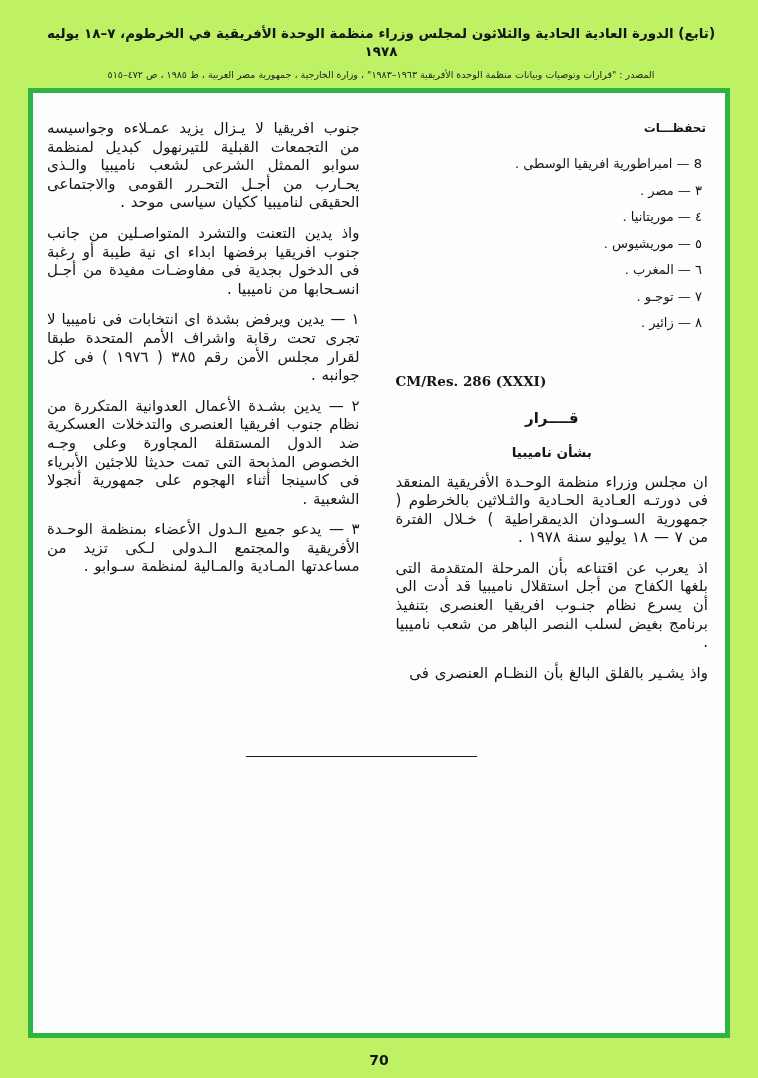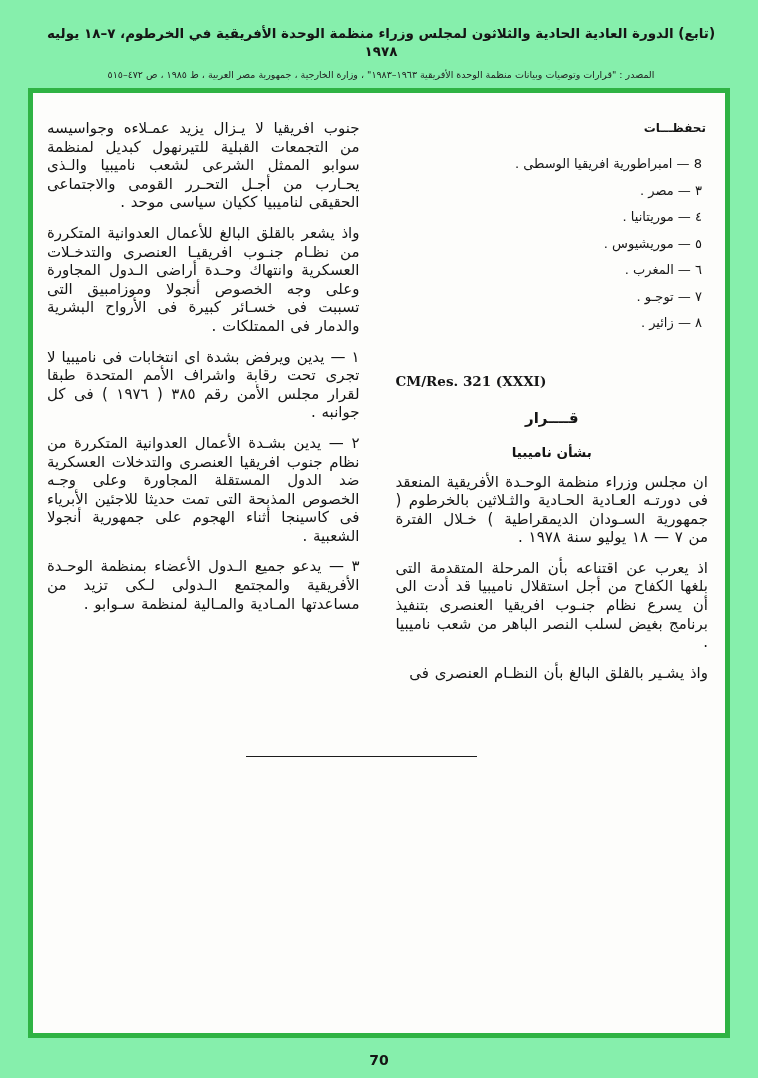--- a/index.html
+++ b/index.html
@@ -3,21 +3,21 @@
 <meta charset="utf-8">
 <style>
   * { margin: 0; padding: 0; box-sizing: border-box; }
   html, body { width: 758px; height: 1078px; }
   body {
     background: #fbfbf8;
     font-family: "DejaVu Sans", sans-serif;
     color: #151515;
     -webkit-font-smoothing: antialiased;
   }
-  .page { position: relative; width: 758px; height: 1078px; overflow: hidden; background: #86efac; }
+  .page { position: relative; width: 758px; height: 1078px; overflow: hidden; background: #bef264; }
 
   
   .doc-header { position: absolute; top: 24px; left: 30px; right: 26px; direction: rtl; }
   .header-title { text-align: center; font-weight: bold; font-size: 13.5px; line-height: 18px; }
   .header-source { margin-top: 9px; font-size: 9.5px; line-height: 12px; text-align: center; color: #222; }
 
   
   .frame {
     position: absolute; left: 28px; top: 88px;
     width: 702px; height: 950px;
@@ -77,32 +77,32 @@
         <ul class="reservations-list">
           <li>8 — امبراطورية افريقيا الوسطى .</li>
           <li>٣ — مصر .</li>
           <li>٤ — موريتانيا .</li>
           <li>٥ — موريشيوس .</li>
           <li>٦ — المغرب .</li>
           <li>٧ — توجـو .</li>
           <li>٨ — زائير .</li>
         </ul>
 
-        <div class="res-ref">CM/Res. 321 (XXXI)</div>
+        <div class="res-ref">CM/Res. 286 (XXXI)</div>
         <h3 class="res-heading">قــــرار</h3>
         <h4 class="res-subheading">بشأن ناميبيا</h4>
 
         <p class="para">ان مجلس وزراء منظمة الوحـدة الأفريقية المنعقد فى دورتـه العـادية الحـادية والثـلاثين بالخرطوم ( جمهورية السـودان الديمقراطية ) خـلال الفترة من ٧ — ١٨ يوليو سنة ١٩٧٨ .</p>
         <p class="para">اذ يعرب عن اقتناعه بأن المرحلة المتقدمة التى بلغها الكفاح من أجل استقلال ناميبيا قد أدت الى أن يسرع نظام جنـوب افريقيا العنصرى بتنفيذ برنامج بغيض لسلب النصر الباهر من شعب ناميبيا .</p>
         <p class="para">واذ يشـير بالقلق البالغ بأن النظـام العنصرى فى</p>
       </section>
 
       <section class="col">
         <p class="para">جنوب افريقيا لا يـزال يزيد عمـلاءه وجواسيسه من التجمعات القبلية للتيرنهول كبديل لمنظمة سوابو الممثل الشرعى لشعب ناميبيا والـذى يحـارب من أجـل التحـرر القومى والاجتماعى الحقيقى لناميبيا ككيان سياسى موحد .</p>
-        <p class="para">واذ يشعر بالقلق البالغ للأعمال العدوانية المتكررة من نظـام جنـوب افريقيـا العنصرى والتدخـلات العسكرية وانتهاك وحـدة أراضى الـدول المجاورة وعلى وجه الخصوص أنجولا وموزامبيق التى تسببت فى خسـائر كبيرة فى الأرواح البشرية والدمار فى الممتلكات .</p>
+        <p class="para">واذ يدين التعنت والتشرد المتواصـلين من جانب جنوب افريقيا برفضها ابداء اى نية طيبة أو رغبة فى الدخول بجدية فى مفاوضـات مفيدة من أجـل انسـحابها من ناميبيا .</p>
         <p class="para">١ — يدين ويرفض بشدة اى انتخابات فى ناميبيا لا تجرى تحت رقابة واشراف الأمم المتحدة طبقا لقرار مجلس الأمن رقم ٣٨٥ ( ١٩٧٦ ) فى كل جوانبه .</p>
         <p class="para">٢ — يدين بشـدة الأعمال العدوانية المتكررة من نظام جنوب افريقيا العنصرى والتدخلات العسكرية ضد الدول المستقلة المجاورة وعلى وجـه الخصوص المذبحة التى تمت حديثا للاجئين الأبرياء فى كاسينجا أثناء الهجوم على جمهورية أنجولا الشعبية .</p>
         <p class="para">٣ — يدعو جميع الـدول الأعضاء بمنظمة الوحـدة الأفريقية والمجتمع الـدولى لـكى تزيد من مساعدتها المـادية والمـالية لمنظمة سـوابو .</p>
       </section>
 
     </div>
 
     <hr class="end-rule">
   </div>
 

